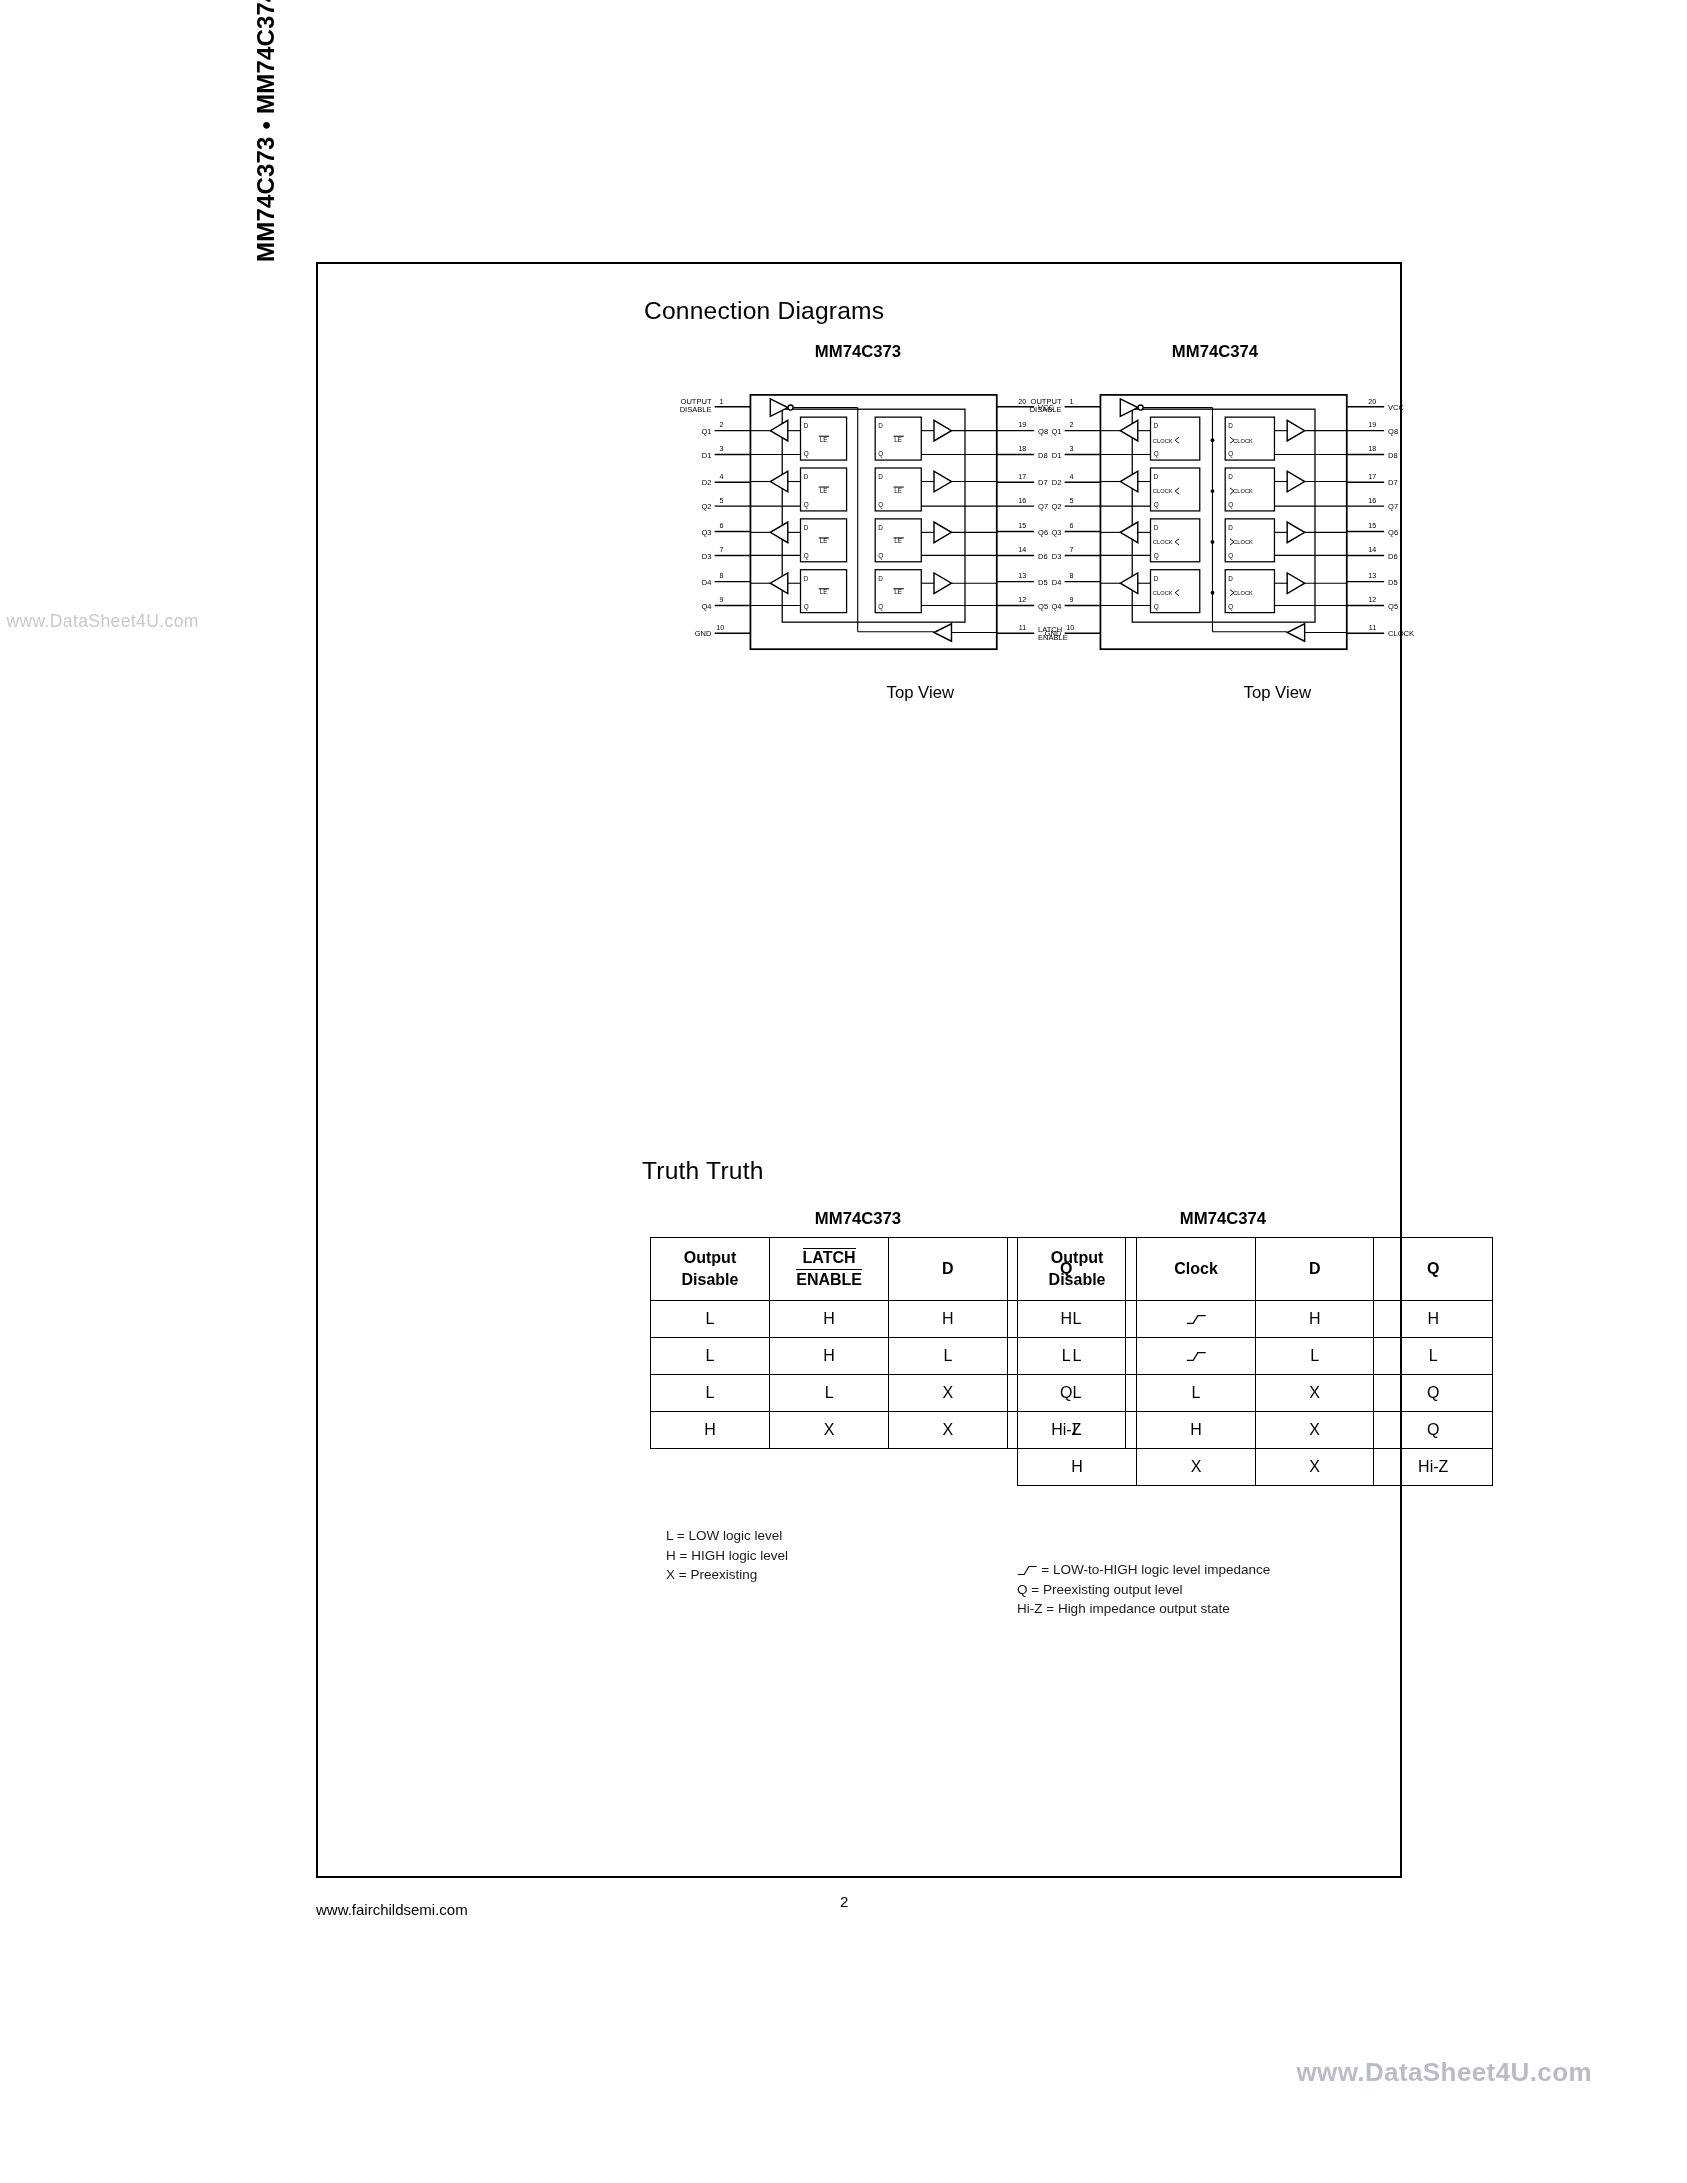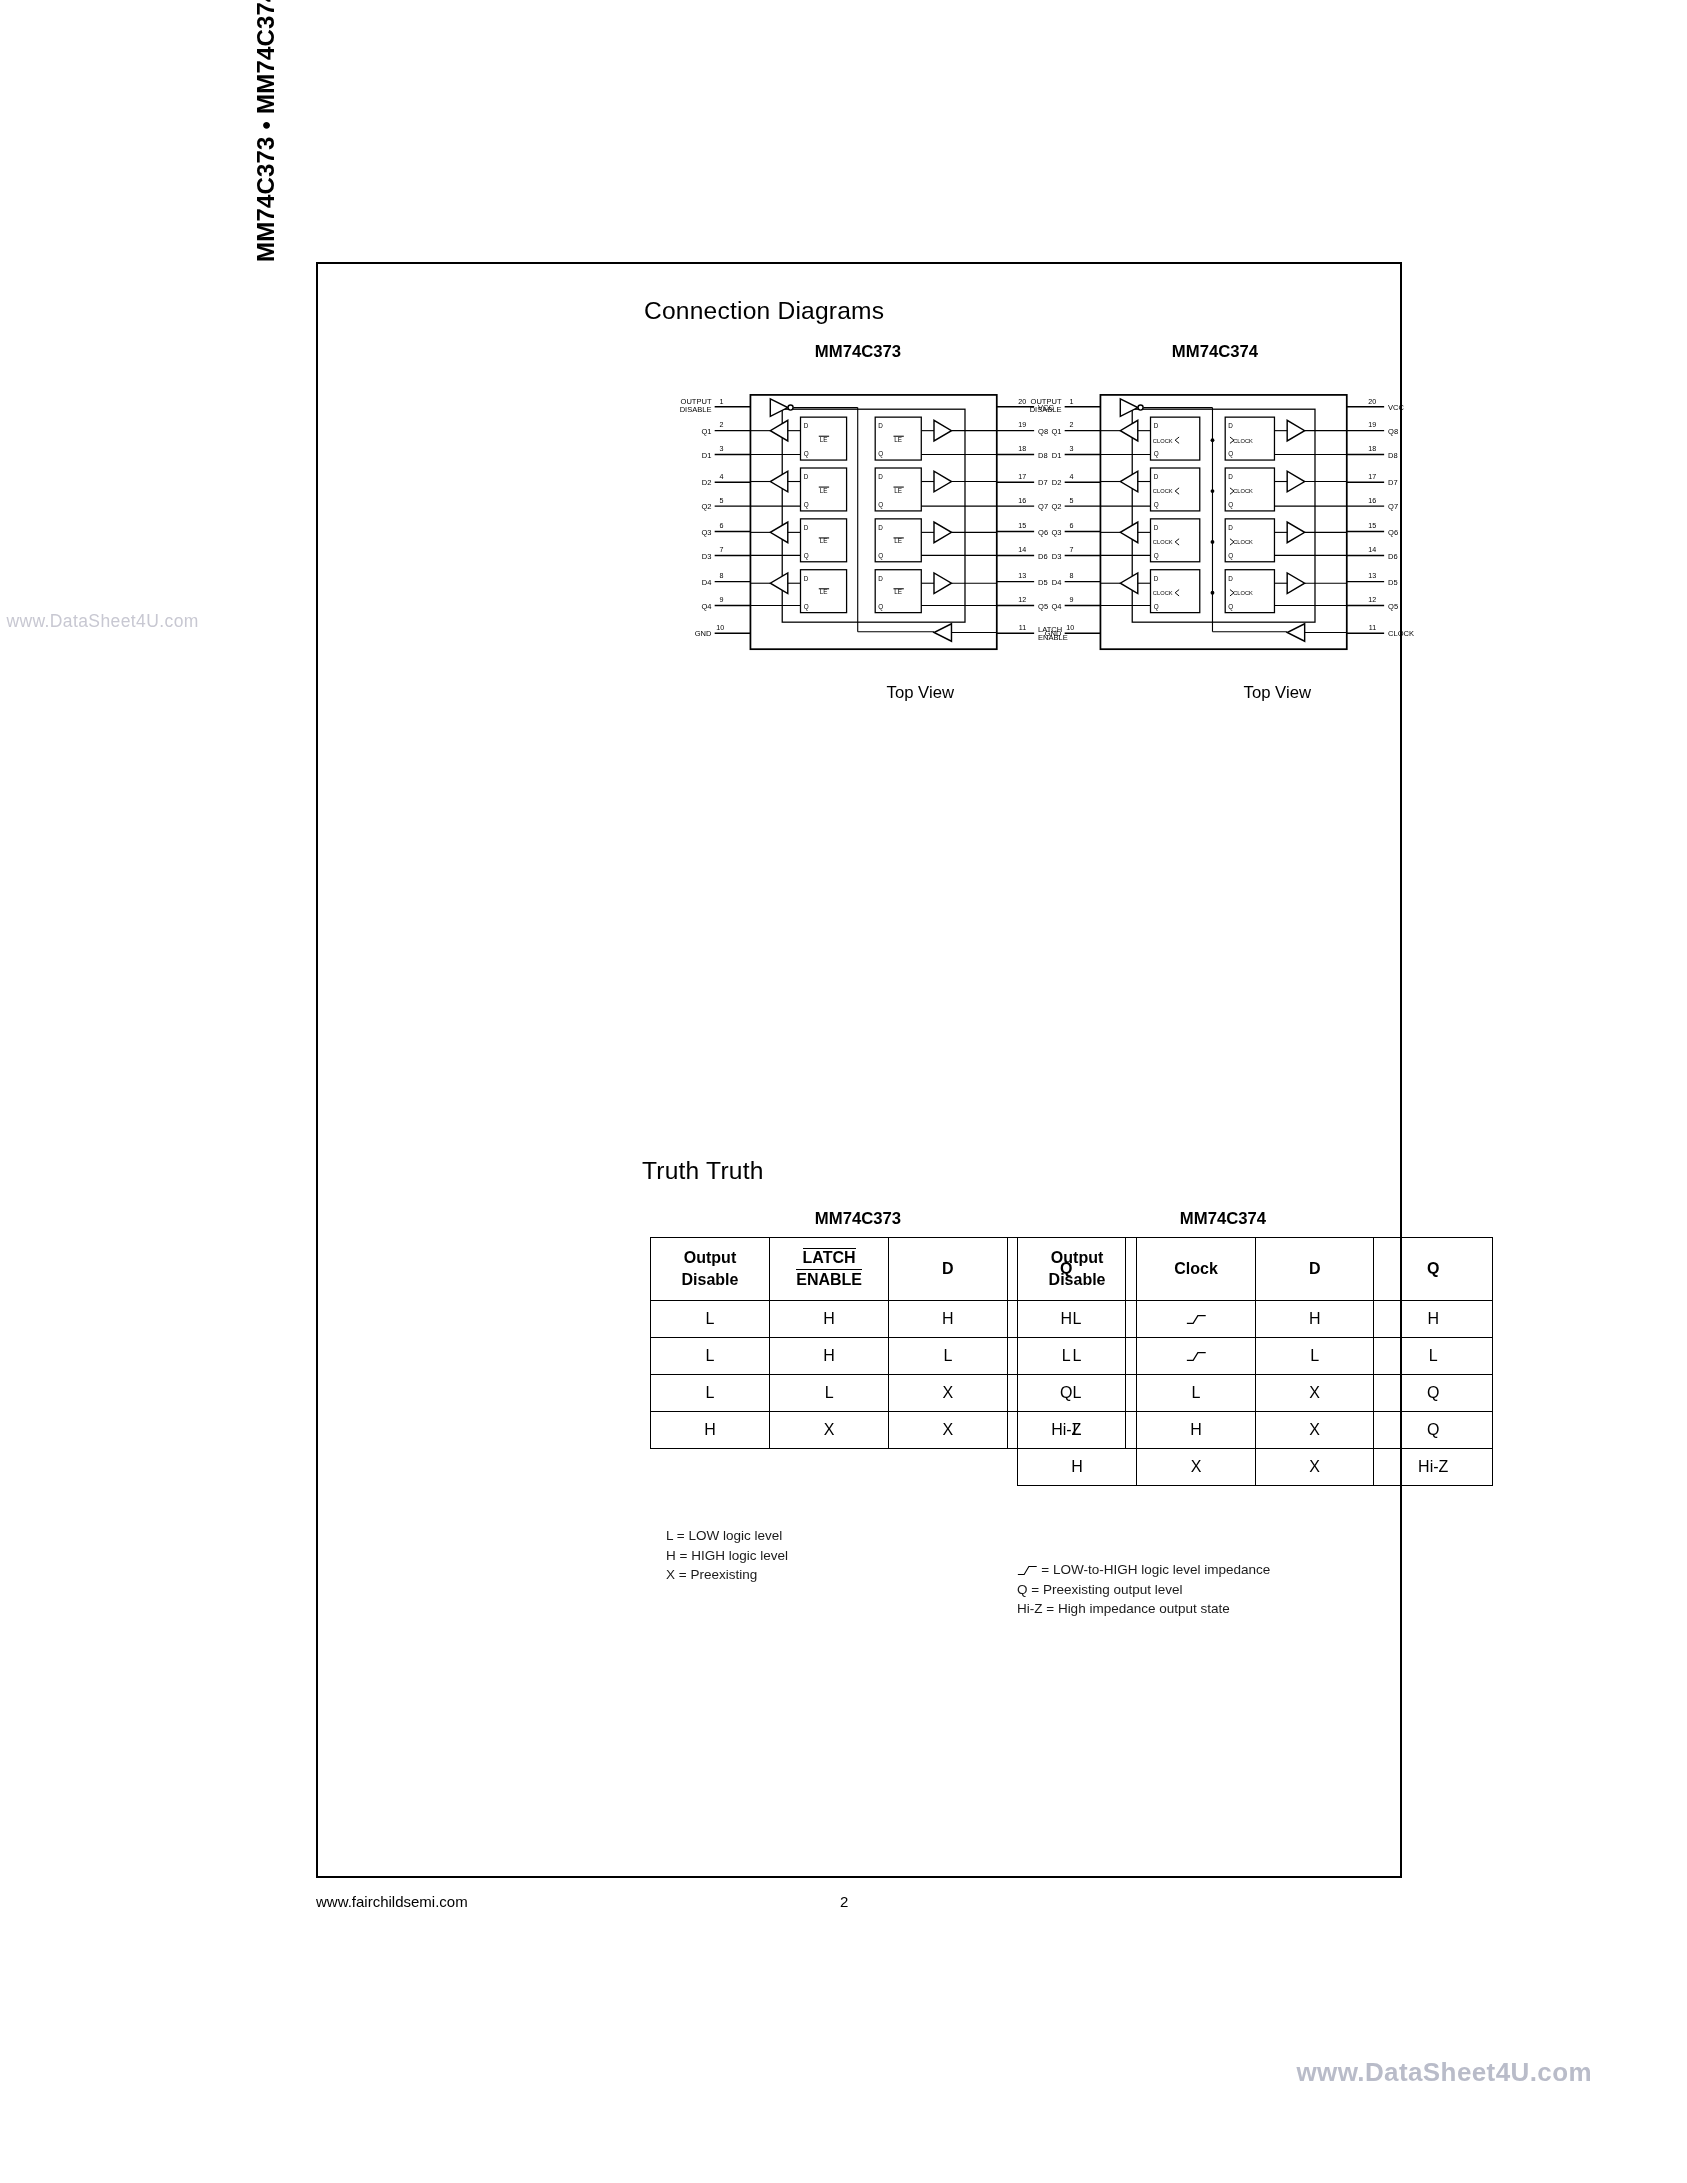--- a/index.html
+++ b/index.html
@@ -63,21 +63,21 @@
     box-sizing: border-box;
   }
 
   .footer {
     position: absolute;
     left: 316px;
     top: 1893px;
     width: 1086px;
     font-size: 15px;
   }
-  .footer .url { position: absolute; left: 0; top: 0; }
+  .footer .url { position: absolute; left: 0; top: 8px; }
   .footer .pageno { position: absolute; left: 524px; top: 0; }
 
   
   .sec-h {
     position: absolute;
     font-size: 24.6px;
     font-weight: normal;
     letter-spacing: 0.2px;
   }
   #h-conn { left: 326px; top: 33px; }

